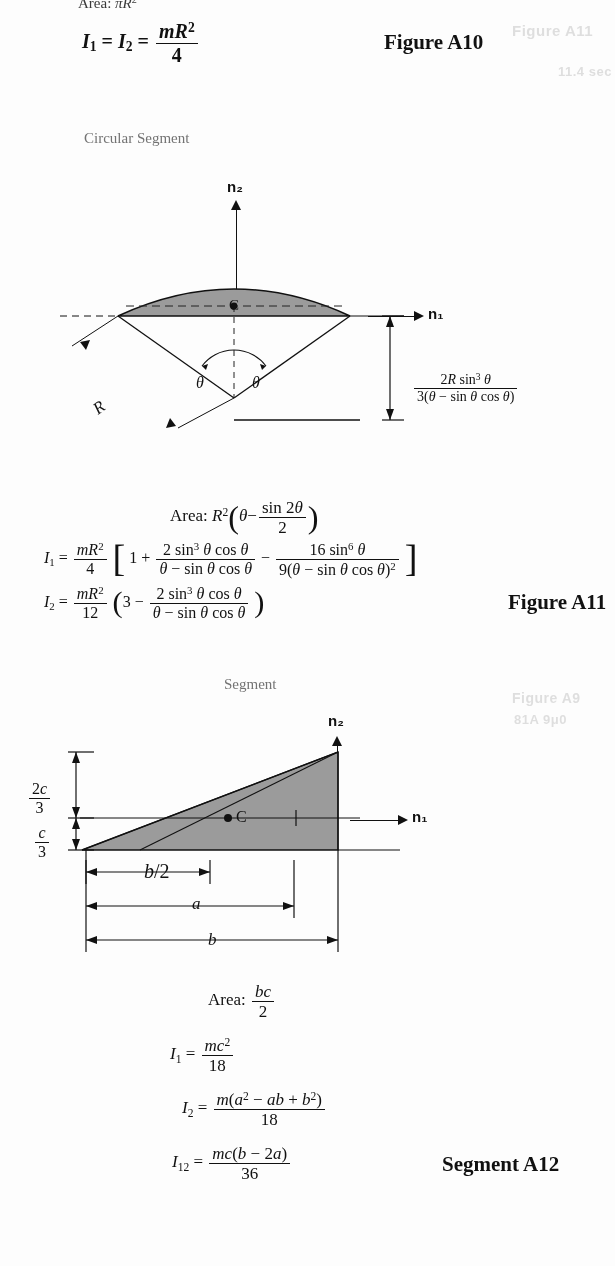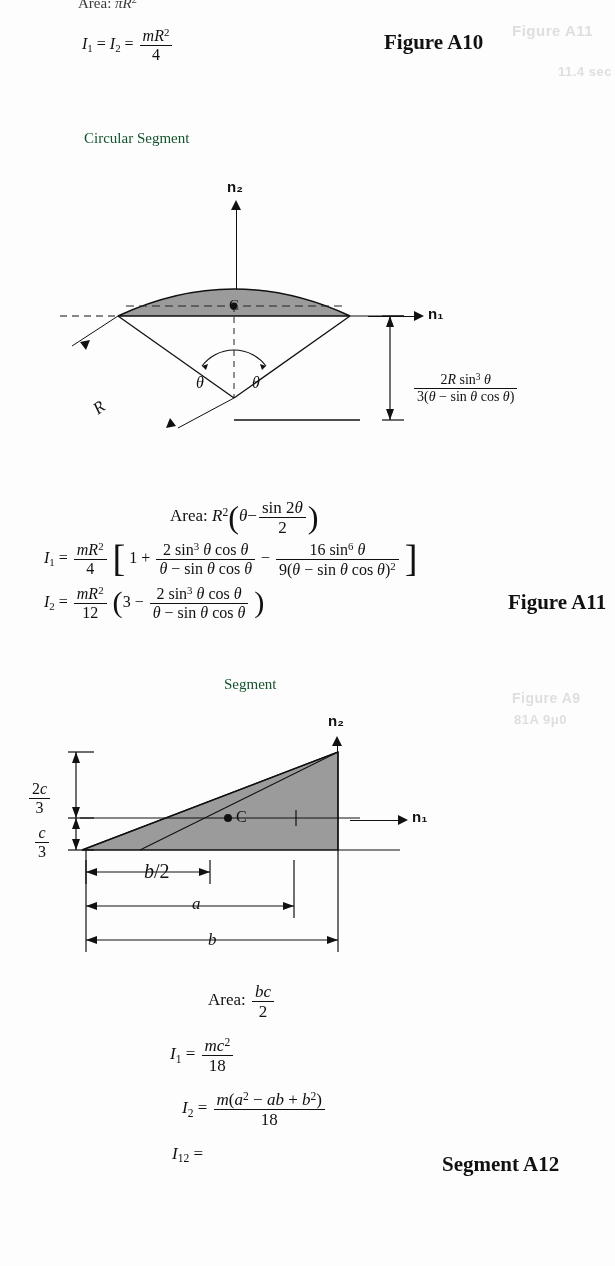--- a/index.html
+++ b/index.html
@@ -35,21 +35,21 @@
     font-family: "Liberation Serif", serif;
     font-weight: bold;
     font-size: 21px;
     color: #111;
     white-space: nowrap;
   }
   .caption {
     position: absolute;
     font-family: "Liberation Serif", serif;
     font-size: 15px;
-    color: #14532d;
+    color: #737373;
     white-space: nowrap;
   }
   .formula {
     position: absolute;
     font-family: "Liberation Serif", serif;
     font-size: 16px;
     color: #111;
     white-space: nowrap;
   }
   .it { font-style: italic; }
@@ -111,21 +111,21 @@
 
   <div class="bleed" style="left:512px; top:22px; font-size:15px;">Figure A11</div>
   <div class="bleed" style="left:514px; top:64px; font-size:13px;margin-left:44px;">11.4 sec</div>
   <div class="bleed" style="left:512px; top:690px; font-size:14px;">Figure A9</div>
   <div class="bleed" style="left:514px; top:712px; font-size:13px;">81A 9μ0</div>
 
   <div class="caption" style="left:78px; top:-6px; color:#3a3a3a;">
     Area: <span class="it">πR</span><span class="sup">2</span>
   </div>
 
-  <div class="formula" style="left:82px; top:26px; font-size:16px;">
+  <div class="formula" style="left:82px; top:20px; font-size:20px;font-weight:bold;">
     <span class="it">I</span><span class="sub">1</span> =
     <span class="it">I</span><span class="sub">2</span> =
     <span class="frac"><span class="num"><span class="it">mR</span><span class="sup">2</span></span><span class="den">4</span></span>
   </div>
 
   <div class="fig-label" style="left:384px; top:30px;">Figure A10</div>
 
   <div class="caption" style="left:84px; top:130px;">Circular Segment</div>
 
   <div class="vline" style="left:236px; top:208px; height:102px;"></div>
@@ -297,17 +297,21 @@
   <div class="formula" style="left:182px; top:1090px; font-size:17px;">
     <span class="it">I</span><span class="sub">2</span> =
     <span class="frac">
       <span class="num"><span class="it">m</span>(<span class="it">a</span><span class="sup">2</span> − <span class="it">ab</span> + <span class="it">b</span><span class="sup">2</span>)</span>
       <span class="den">18</span>
     </span>
   </div>
 
   <div class="formula" style="left:172px; top:1144px; font-size:17px;">
     <span class="it">I</span><span class="sub">12</span> =
+    <span class="frac">
+      <span class="num"><span class="it">mc</span>(<span class="it">b</span> − 2<span class="it">a</span>)</span>
+      <span class="den">36</span>
+    </span>
   </div>
 
   <div class="fig-label" style="left:442px; top:1152px;">Segment A12</div>
 
 </div>
 
 </body></html>

